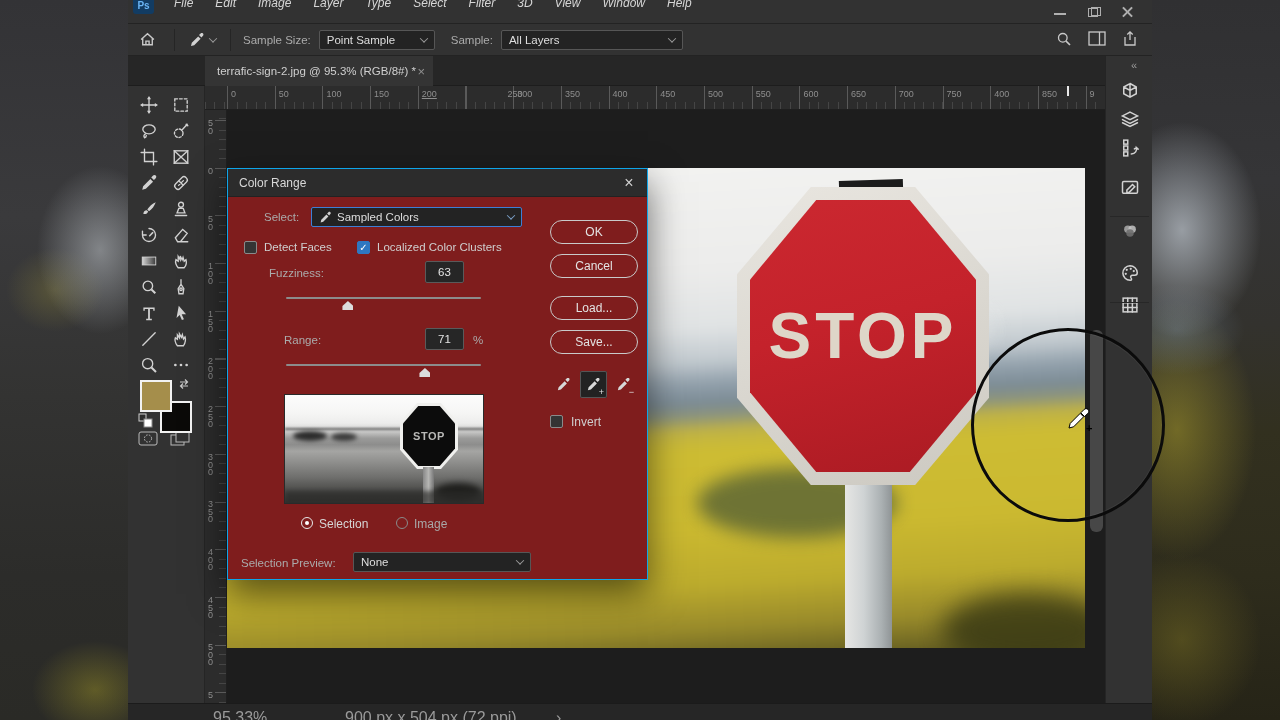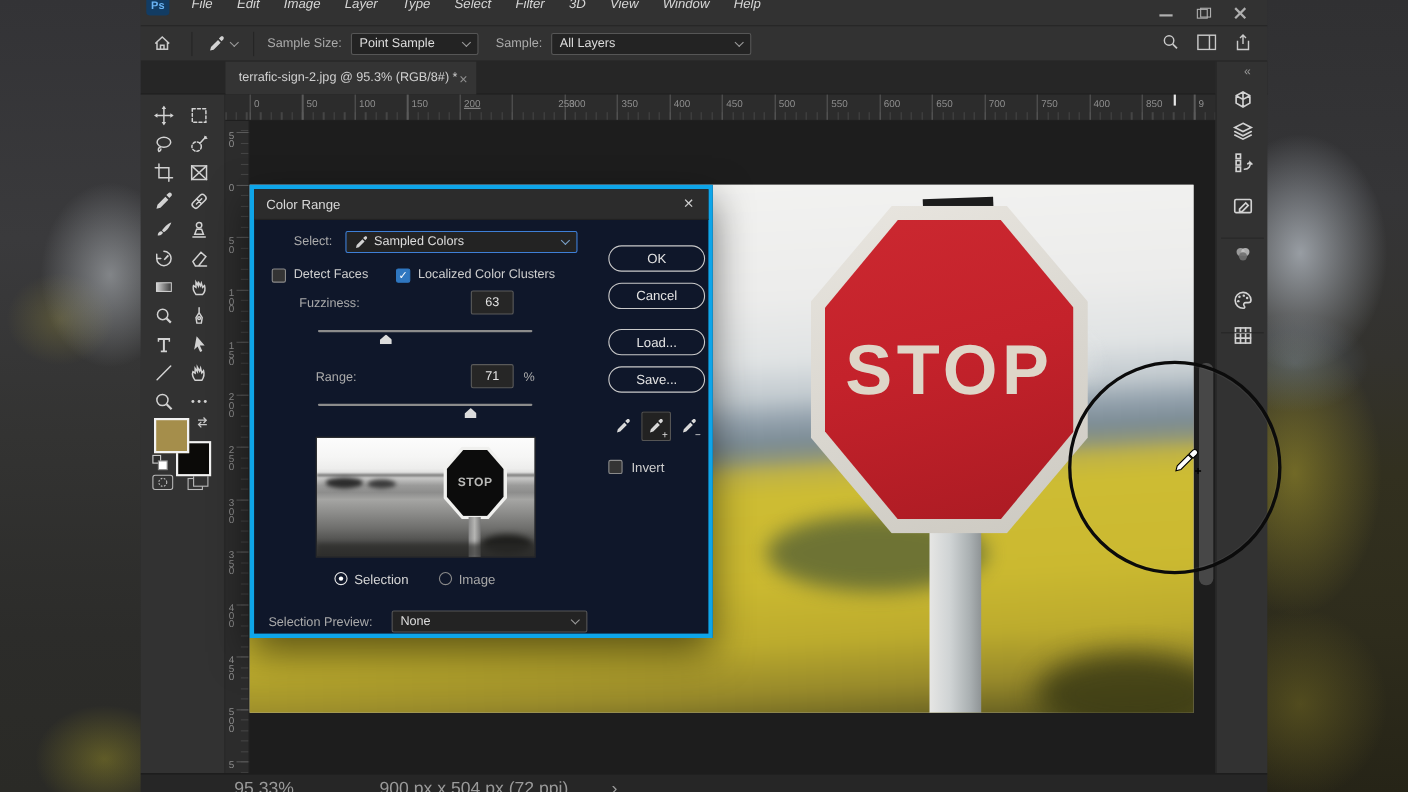--- a/index.html
+++ b/index.html
@@ -74,21 +74,21 @@
   .scroll-thumb{left:1090px;top:330px;width:13px;height:202px;background:#474747;border-radius:6px;}
   
   .right-panel{left:1105px;top:56px;width:47px;height:647px;background:#323232;border-left:1px solid #252525;}
   .rp-icon{position:absolute;left:11px;width:25px;height:25px;display:flex;align-items:center;justify-content:center;}
   .rp-sep{position:absolute;left:4px;width:39px;border-top:1px solid #272727;}
   .collapse{position:absolute;color:#9a9a9a;font-size:11px;letter-spacing:-1px;}
   
   .statusbar{left:128px;top:703px;width:1024px;height:17px;background:#262626;border-top:1px solid #1b1b1b;
     overflow:hidden;color:#9a9a9a;font-size:16px;}
   
-  .dialog{left:227px;top:168px;width:421px;height:412px;background:#0f172a;border:4px solid #0ea5e9;z-index:20;
+  .dialog{left:227px;top:168px;width:421px;height:412px;background:#7f1d1d;border:1px solid #0ea5e9;z-index:20;
     box-shadow:0 14px 34px rgba(0,0,0,.55);color:#cfcfcf;font-size:11.5px;}
   .dlg-title{position:absolute;left:0;top:0;width:100%;height:28px;background:#2c2c2c;border-bottom:1px solid #222;
     display:flex;align-items:center;padding-left:11px;color:#d8d8d8;font-size:12px;}
   .dlg-close{position:absolute;right:9px;top:5px;width:18px;height:18px;display:flex;align-items:center;
     justify-content:center;color:#cfcfcf;font-size:16px;}
   .dlabel{position:absolute;color:#ababab;}
   .dfield{position:absolute;width:39px;height:22px;background:#262626;border:1px solid #5a5a5a;border-radius:2px;
     color:#e4e4e4;display:flex;align-items:center;justify-content:center;font-size:11.5px;}
   .slider{position:absolute;height:2px;background:#8c8c8c;border-radius:1px;}
   .thumb{position:absolute;width:11px;height:9px;background:#dcdcdc;

